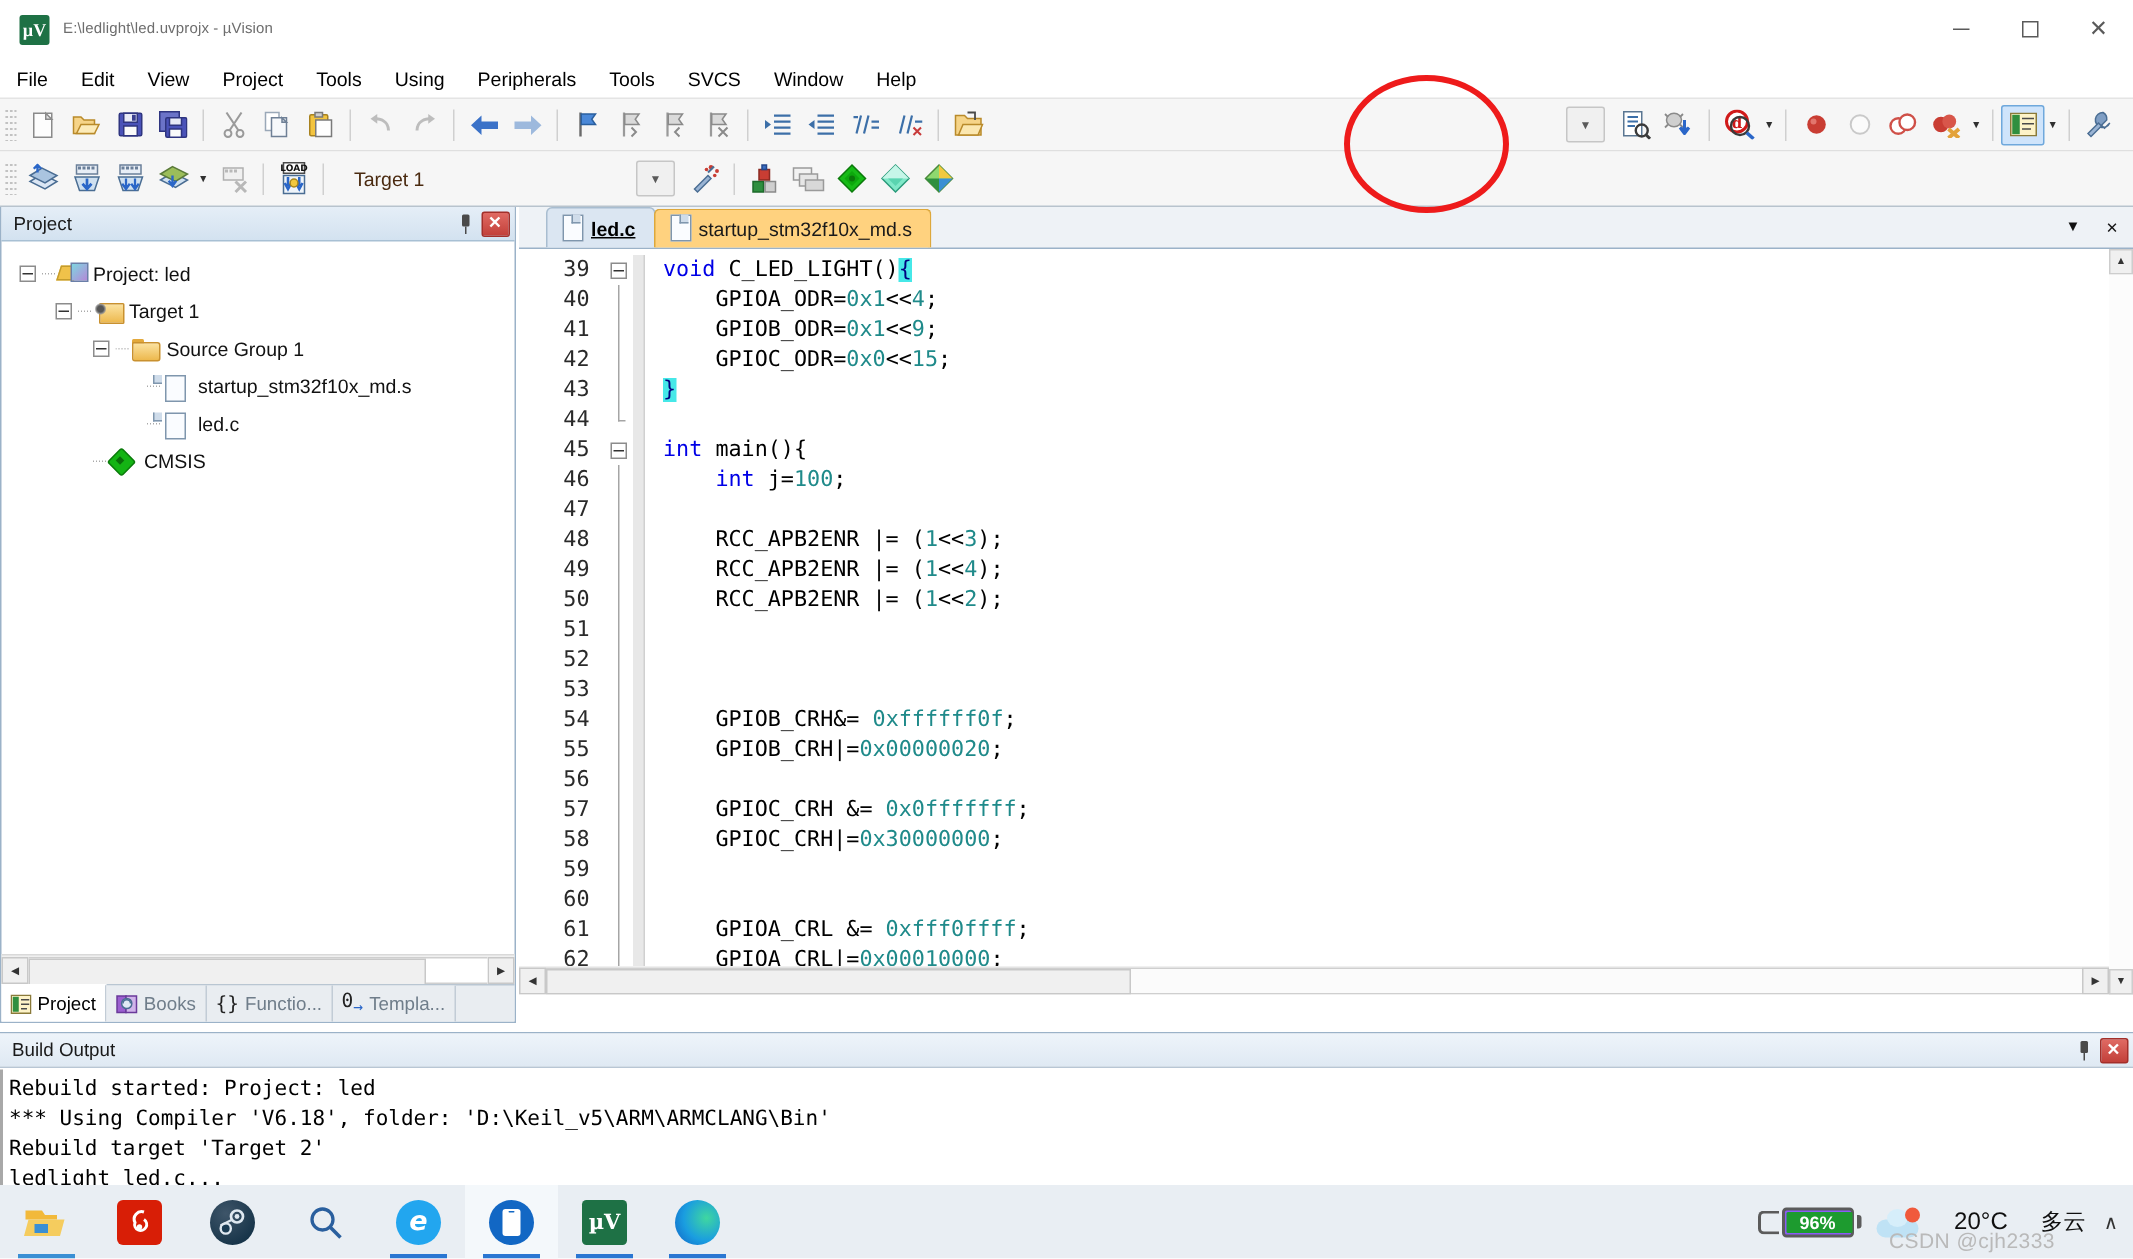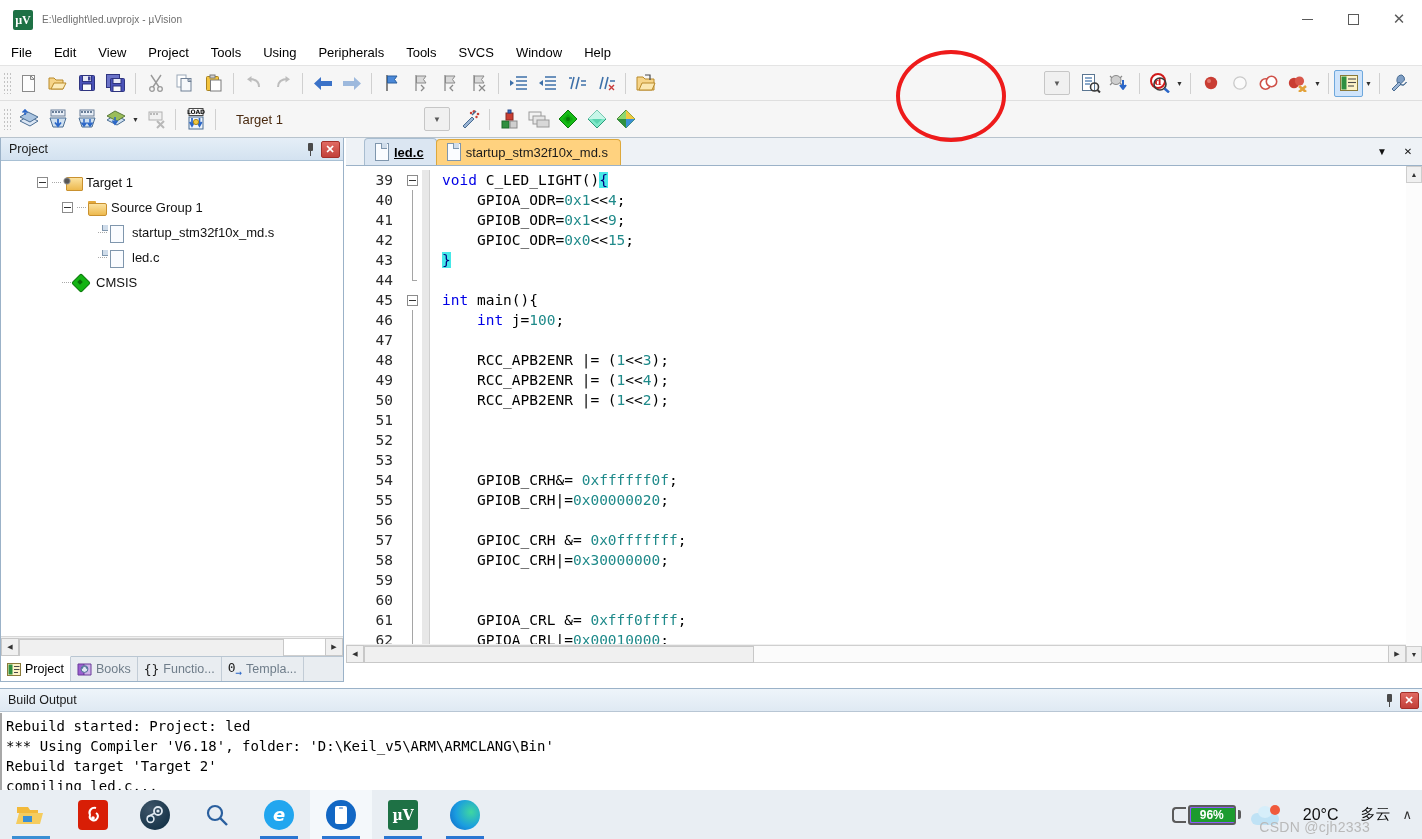--- a/index.html
+++ b/index.html
@@ -731,20 +731,28 @@
       <span class="cap-btn">
           <span class="pin"></span>
         </span>
       <span class="cap-btn">
           <span class="xbtn-red">✕</span>
         </span>
     </div>
 
     <div class="tree">
 
+      <div class="trow">
+        <span class="tbox">
+            <i></i>
+          </span>
+        <span class="dotline"></span>
+        <span class="ticon"><span class="ic-proj"></span></span>
+        <span class="tlabel">Project: led</span>
+      </div>
 
       <div class="trow">
         <span class="tspacer" style="width:24px"></span>
         <span class="tbox">
             <i></i>
           </span>
         <span class="dotline"></span>
         <span class="ticon"><span class="ic-target"></span></span>
         <span class="tlabel">Target 1</span>
       </div>
@@ -865,21 +873,21 @@
   <div class="build">
     <div class="build-cap">
       <span class="cap-title">Build Output</span>
       <span class="cap-btn">
           <span class="pin"></span>
         </span>
       <span class="cap-btn">
           <span class="xbtn-red">✕</span>
         </span>
     </div>
-    <div class="build-body" id="build-lines"><div>Rebuild started: Project: led</div><div>*** Using Compiler 'V6.18', folder: 'D:\Keil_v5\ARM\ARMCLANG\Bin'</div><div>Rebuild target 'Target 2'</div><div>compiling led.c...</div></div>
+    <div class="build-body" id="build-lines"><div>Rebuild started: Project: led</div><div>*** Using Compiler 'V6.18', folder: 'D:\Keil_v5\ARM\ARMCLANG\Bin'</div><div>Rebuild target 'Target 2'</div><div>ledlight led.c...</div></div>
   </div>
 
   <div class="taskbar">
     <div class="tasks">
       <div class="task">
         <span>
           <svg width="30" height="26" viewBox="0 0 30 26">
               <path d="M1 5 h11 l2 3 h8 v3 h-21 z" fill="#f2b93a"></path>
               <path d="M3 11 h24 l-3 11 h-24 z" fill="#f5cc5e"></path>
               <path d="M7 14 h9 v6 h-9 z" fill="#3a8fd4"></path>

